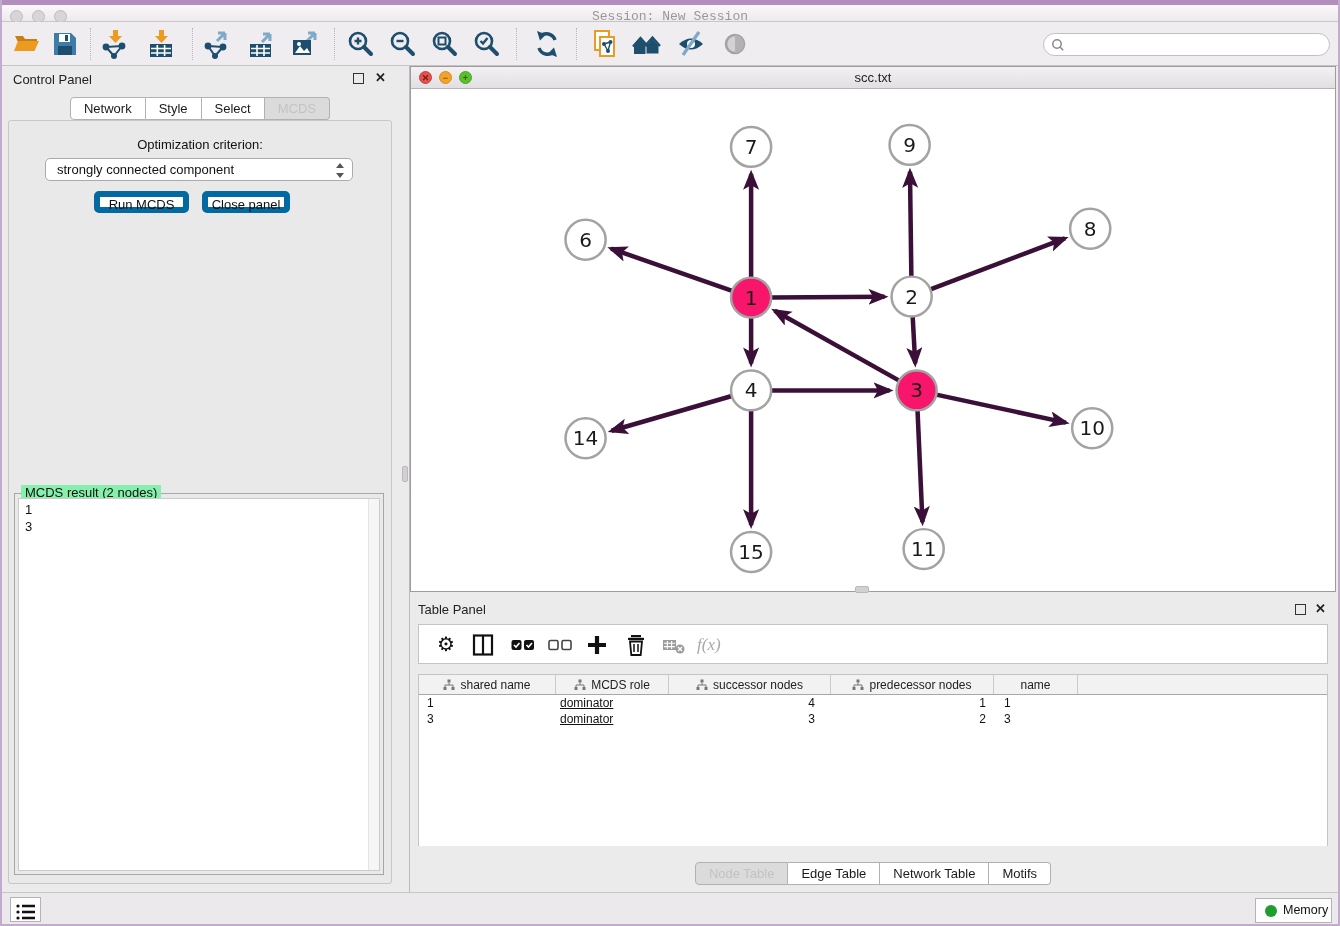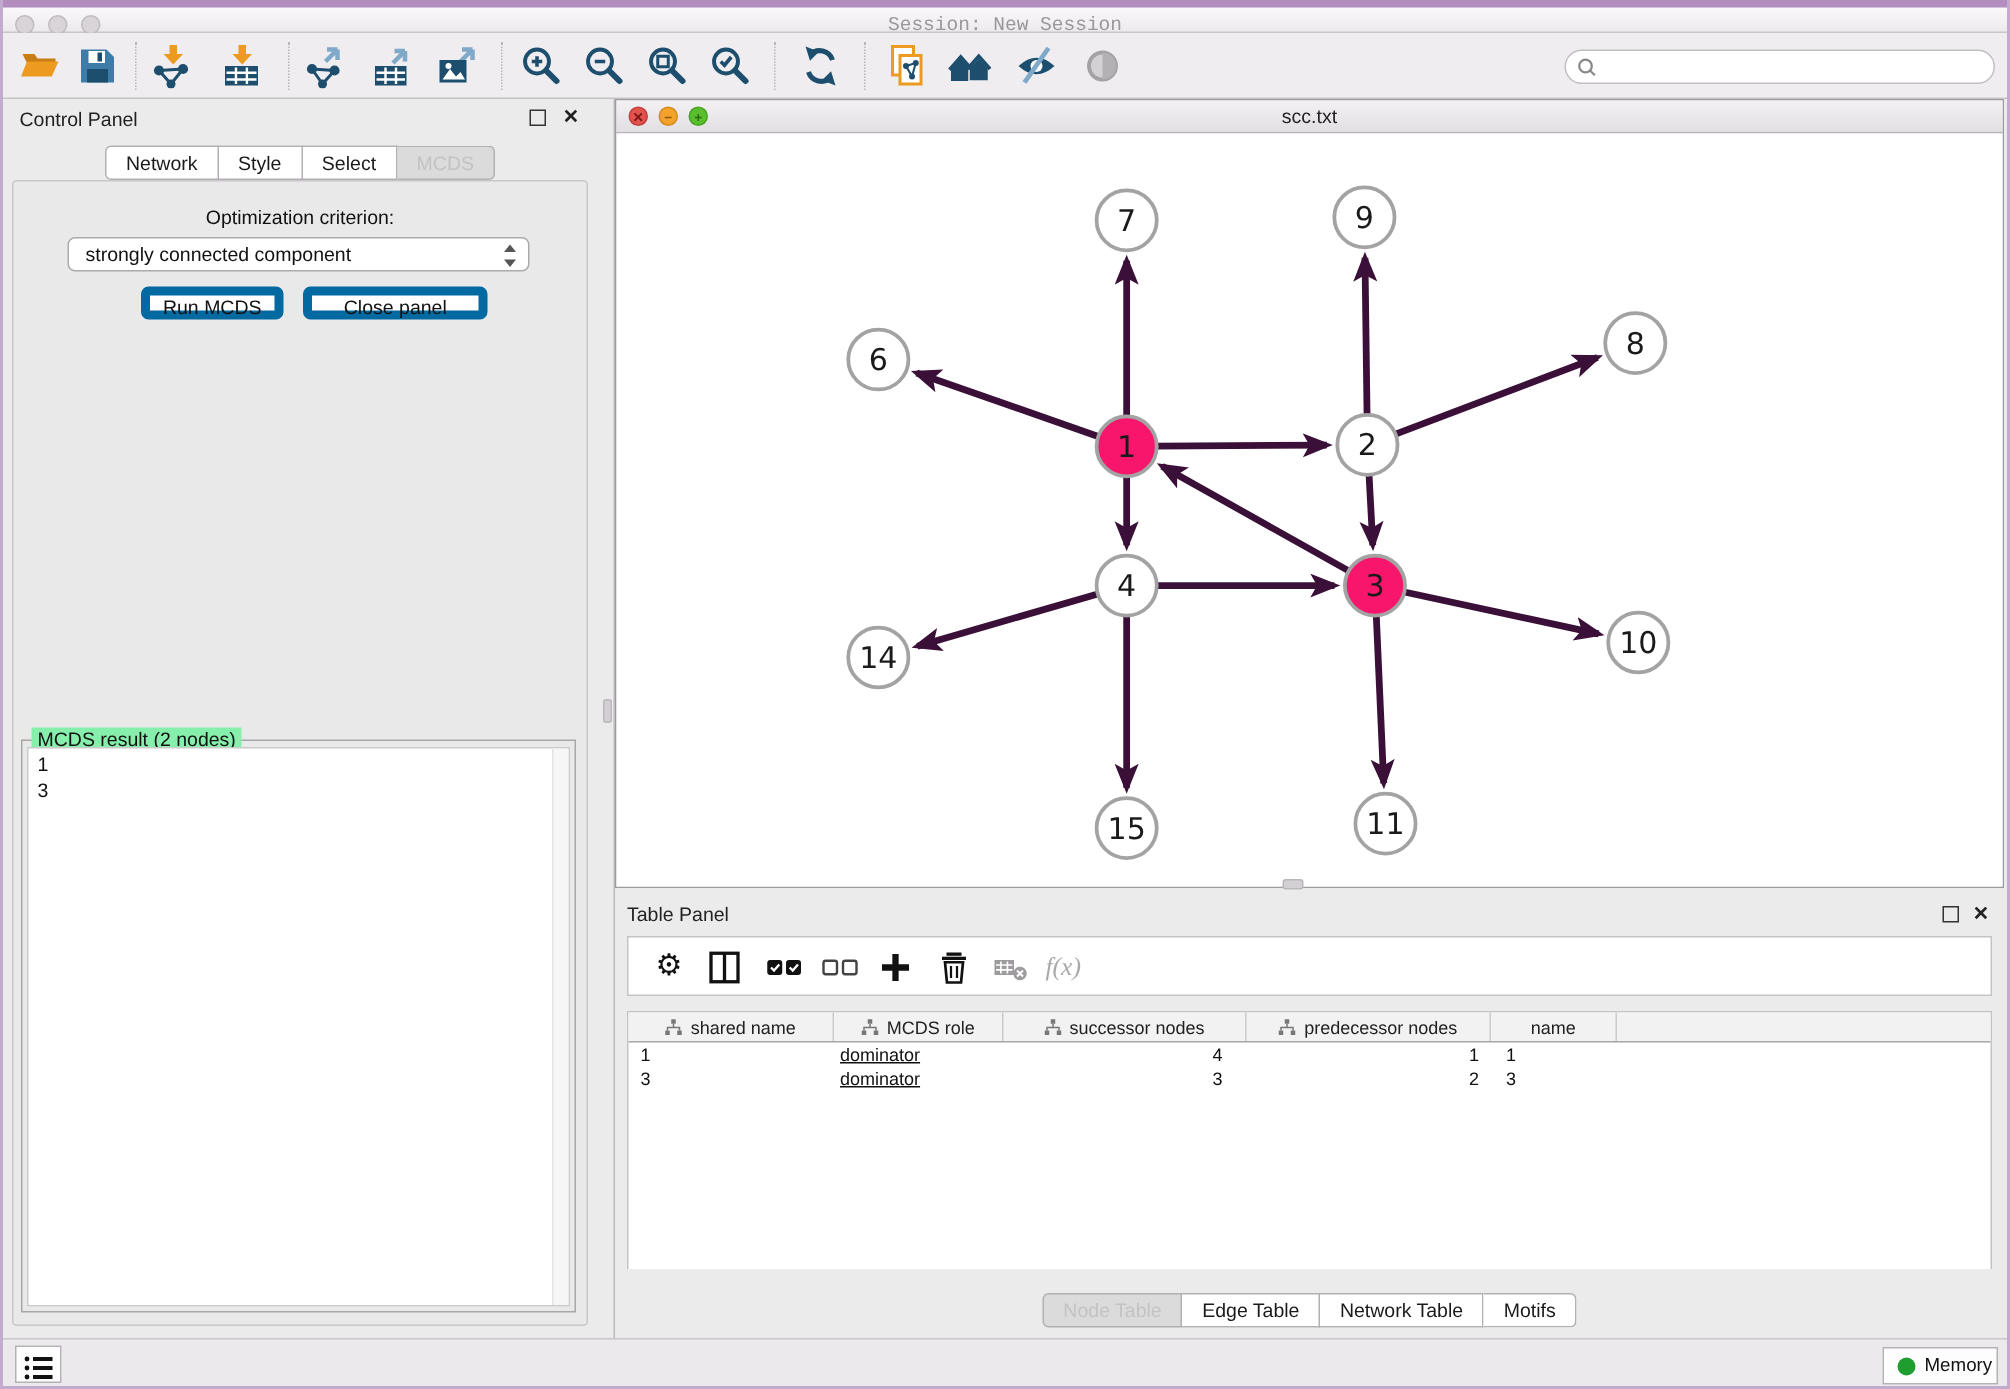--- a/index.html
+++ b/index.html
@@ -50,21 +50,21 @@
   .opt-label { position:absolute; left:0; top:71px; width:100%; text-align:center; font-size:13px; color:#111; }
   .dropdown { position:absolute; left:45px; top:92px; width:308px; height:23px; background:#fff;
     border:1px solid #adaaad; border-radius:5px; cursor:pointer; }
   .dropdown .val { position:absolute; left:11px; top:3px; font-size:13px; color:#111; }
   .dd-arrows { position:absolute; right:7px; top:4px; width:9px; height:15px; }
   .dd-arrows .up { position:absolute; top:0; left:0; width:0; height:0; border-left:4.5px solid transparent; border-right:4.5px solid transparent; border-bottom:5.5px solid #555; }
   .dd-arrows .dn { position:absolute; bottom:0; left:0; width:0; height:0; border-left:4.5px solid transparent; border-right:4.5px solid transparent; border-top:5.5px solid #555; }
   .cp-btn { position:absolute; top:125px; height:22px; background:#fff; border:6px solid #0369a1;
     border-radius:5px; font-size:13px; font-family:"Liberation Sans",sans-serif; cursor:pointer; color:#111; }
   .btn-run { left:94px; width:95px; }
-  .btn-close { left:202px; width:123px; }
+  .btn-close { left:202px; width:88px; }
   .groupbox { position:absolute; left:14px; top:427px; width:370px; height:382px; border:1px solid #a9a6a9; }
   .groupbox .legend { position:absolute; top:-9px; left:6px; background:#86efac; padding:0 4px; font-size:13px; color:#111; }
   .resultbox { position:absolute; left:3px; top:4px; right:3px; bottom:3px; background:#fff; border:1px solid #cccacc; overflow:hidden; }
   .resultbox .line { padding:0 6px; font-size:13px; line-height:17px; color:#111; }
   .resultbox .line:first-child { padding-top:2px; }
   .v-scroll-track { position:absolute; right:0; top:0; bottom:0; width:11px; background:#f6f6f6; border-left:1px solid #e4e4e4; }
 
   
   .splitter-v { position:absolute; left:400px; top:66px; width:10px; height:826px; background:#ecebec; border-right:1px solid #bdbabd; }
   .v-handle { position:absolute; left:2px; top:400px; width:6px; height:16px; background:#d2d0d2; border:1px solid #bbb8bb; border-radius:2px; cursor:col-resize; }

